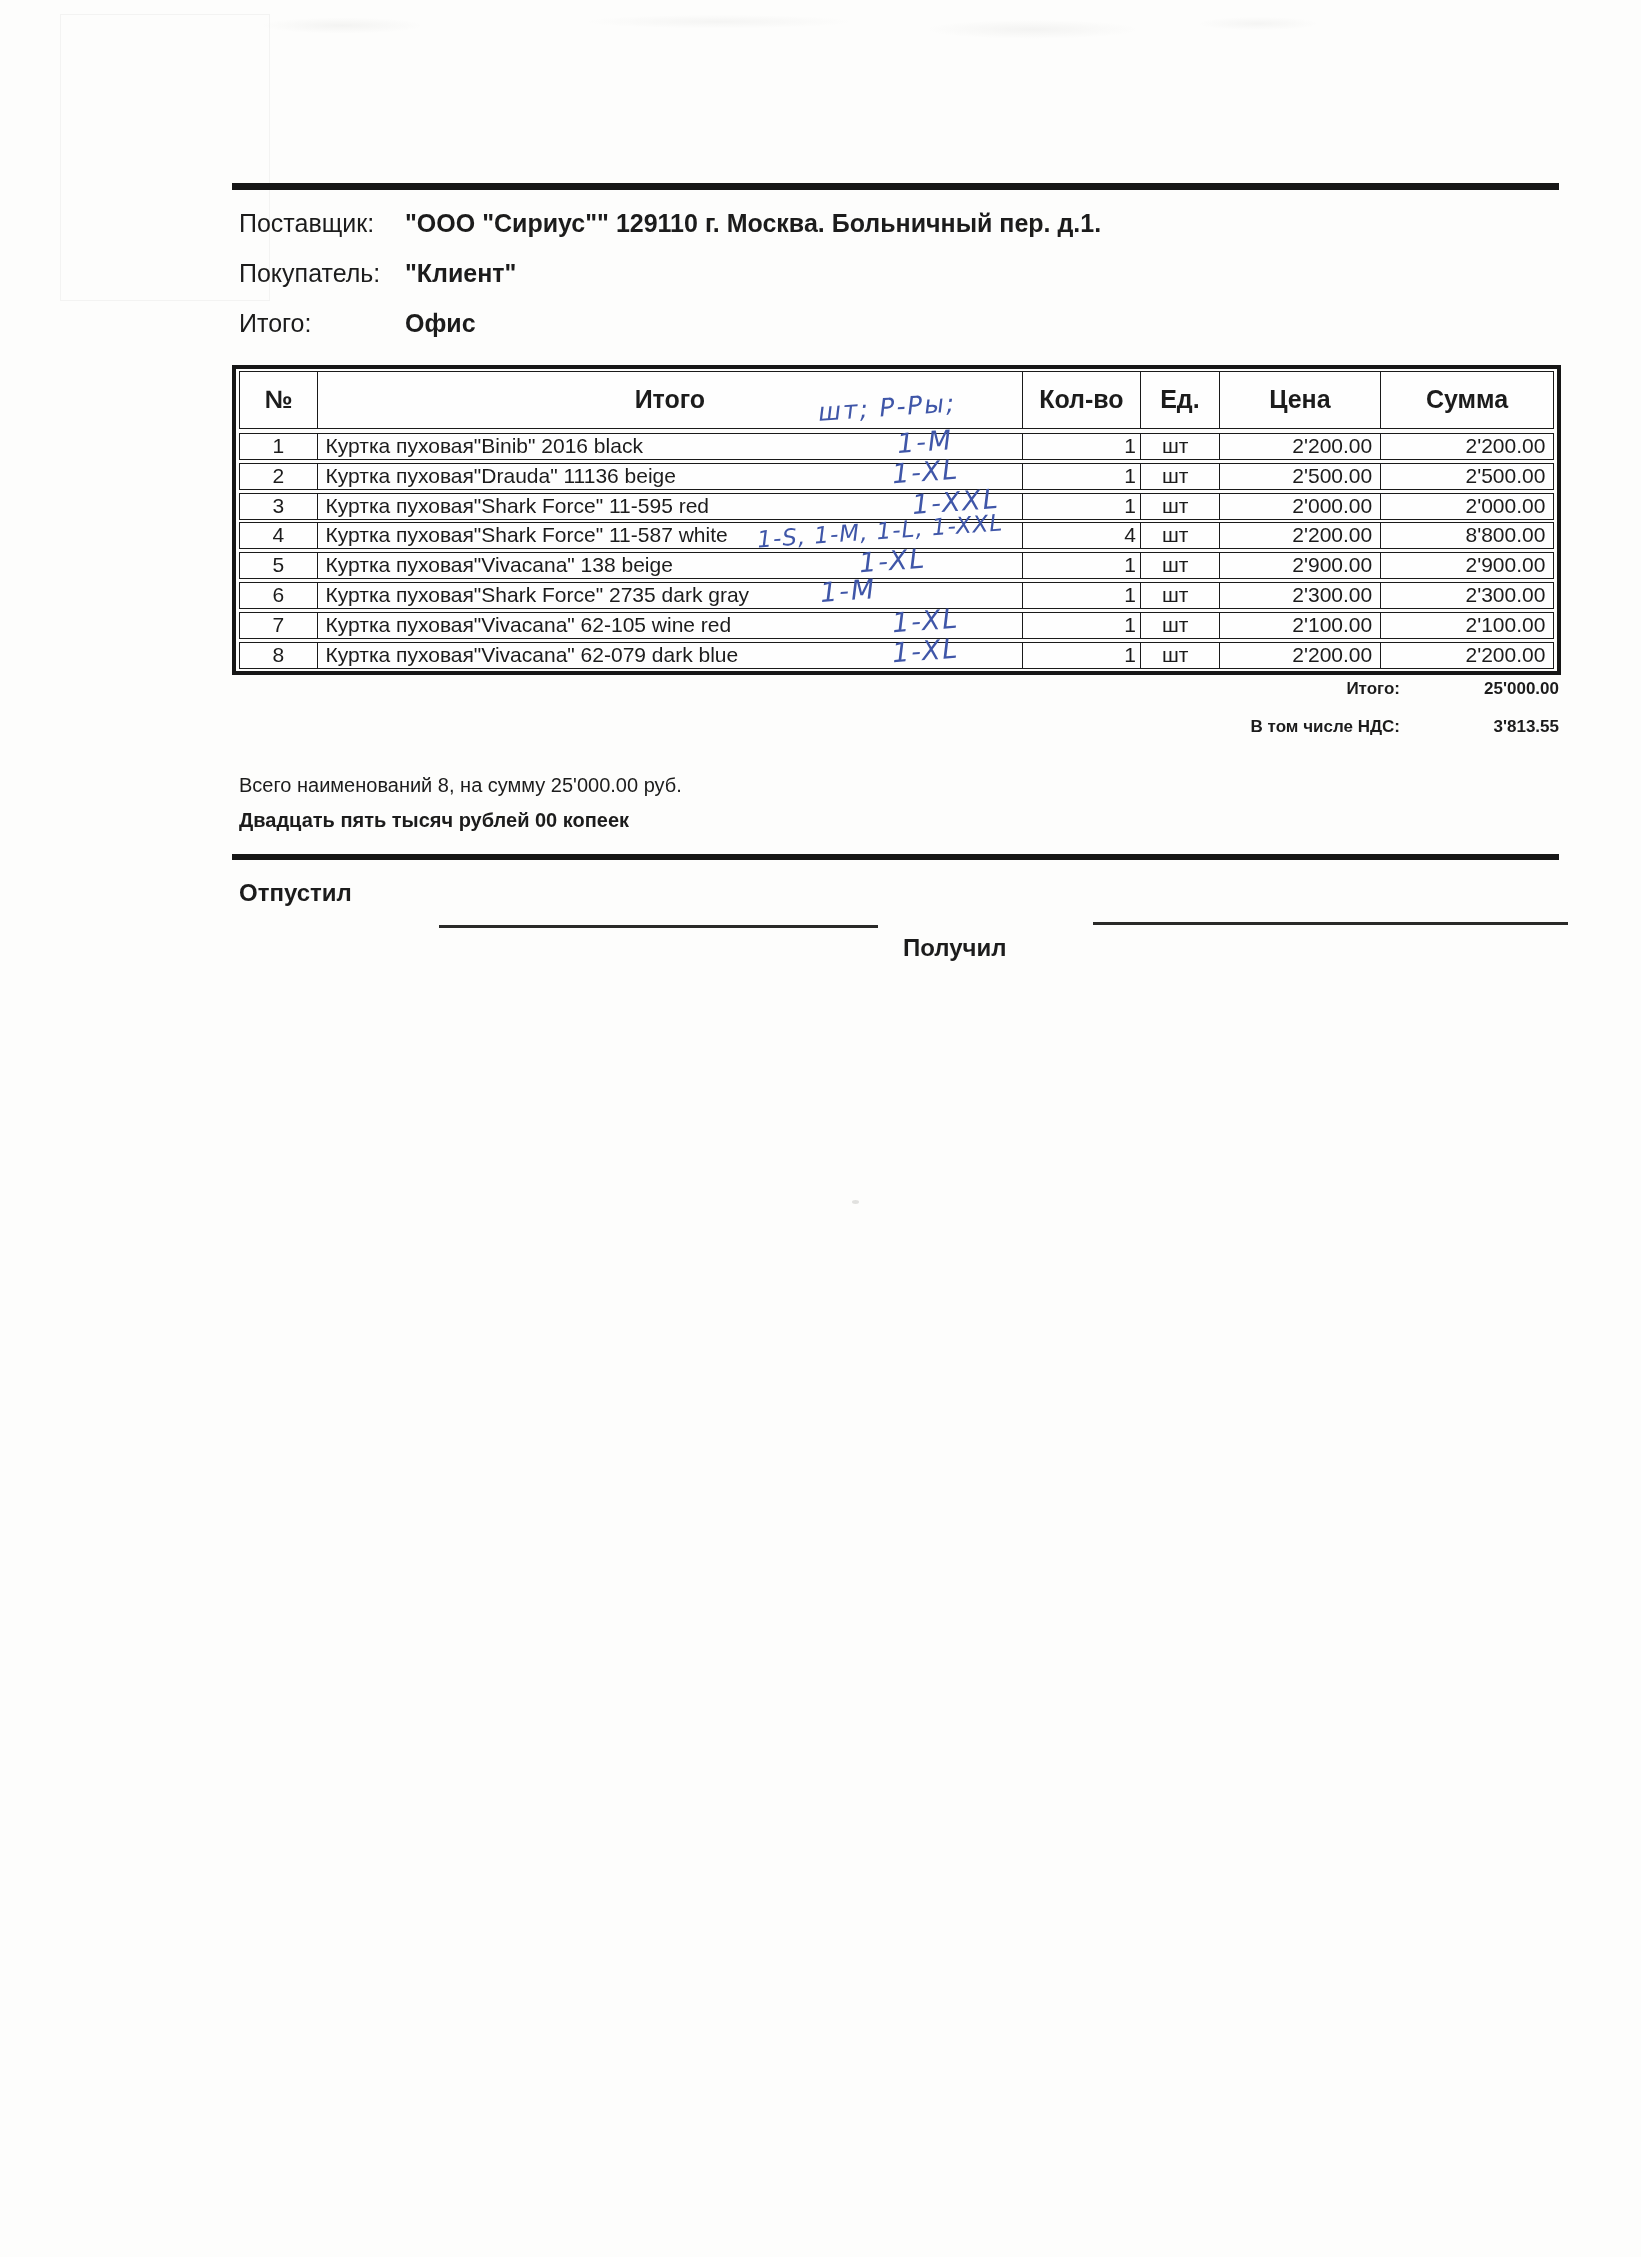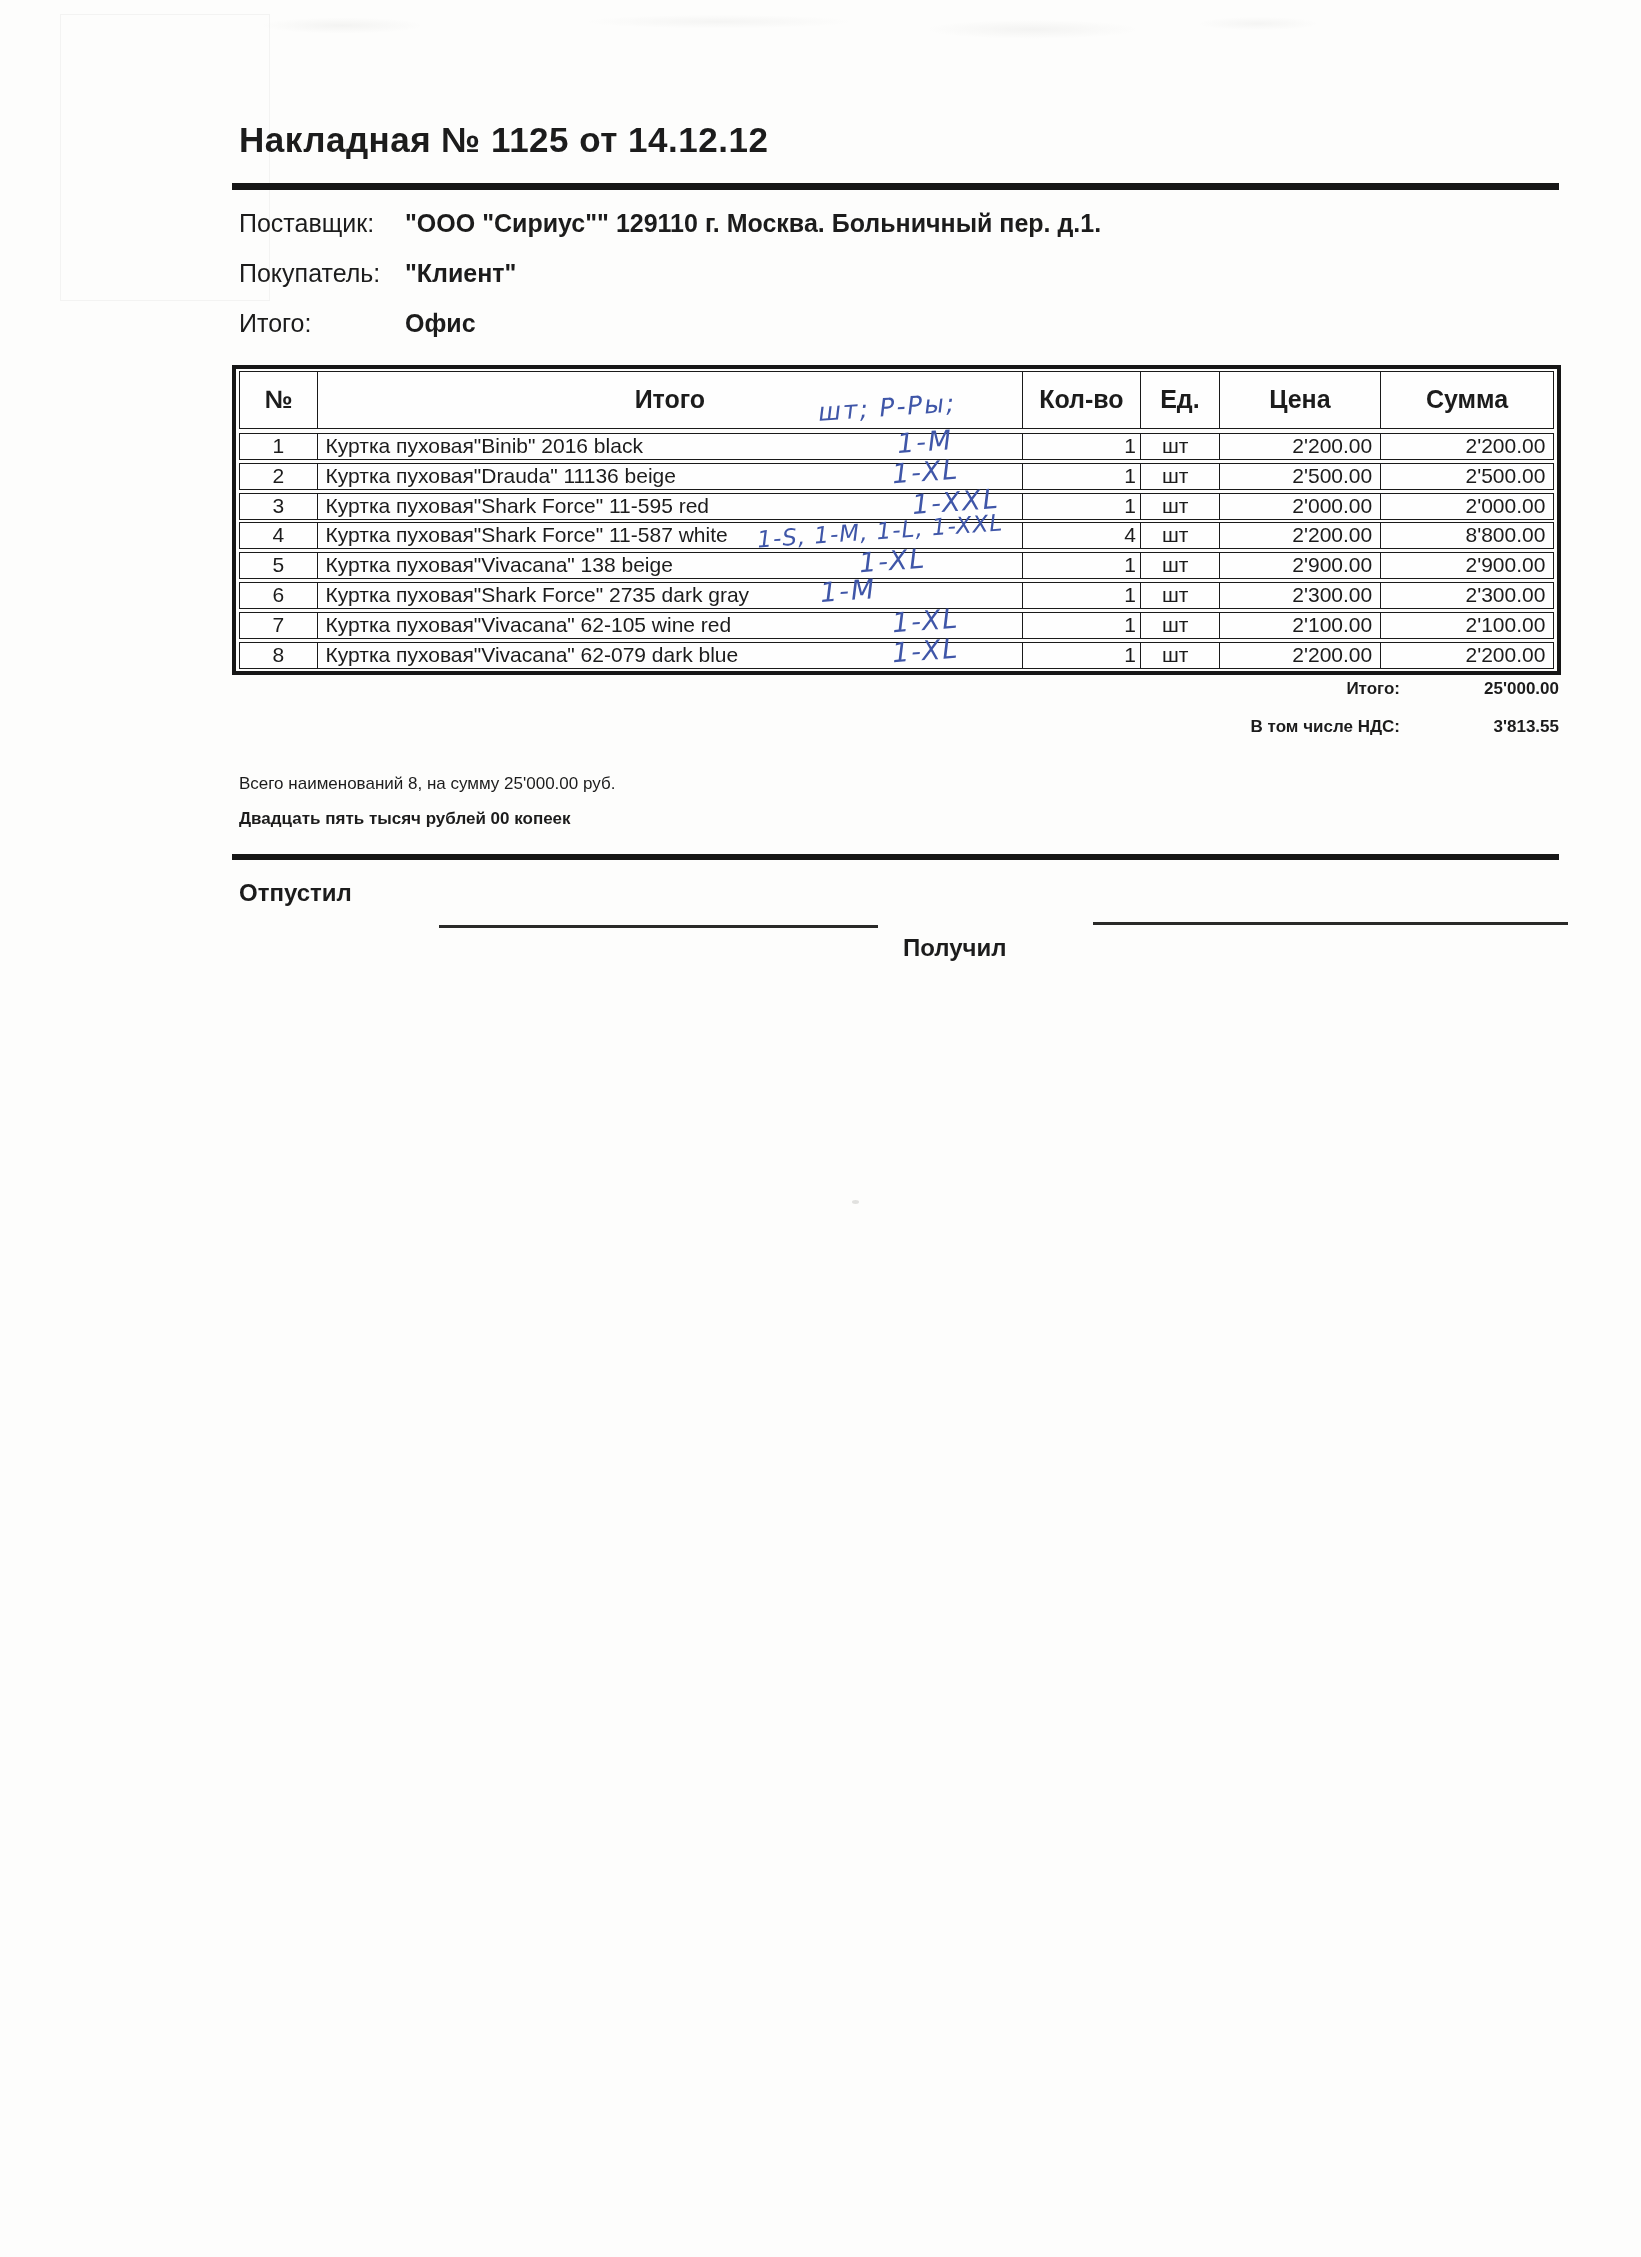--- a/index.html
+++ b/index.html
@@ -103,41 +103,40 @@
 
   
   .totals{position:absolute;left:232px;width:1327px;font-weight:bold;font-size:17px;}
   .totals-row{position:absolute;right:0;display:flex;}
   .totals-row-total{top:0;}
   .totals-row-vat{top:38px;}
   .totals-label{text-align:right;}
   .totals-value{width:159px;text-align:right;}
   .totals-wrap{top:679px;height:77px;}
 
-  .summary-line{position:absolute;left:239px;font-size:17px;white-space:nowrap;}
+  .summary-line{position:absolute;left:239px;font-size:20px;white-space:nowrap;}
   .summary-1{top:774px;font-weight:normal;}
   .summary-2{top:809px;font-weight:bold;}
 
   .sig-label{position:absolute;font-size:24px;font-weight:bold;}
   .sig-released{left:239px;top:879px;}
   .sig-received{left:903px;top:920px;margin-top:14px;}
   .sig-line{position:absolute;height:2.9px;background:#2a2a28;}
   .sig-line-1{left:439px;top:925px;width:439px;}
   .sig-line-2{left:1093px;top:922px;width:475px;}
 </style>
 </head>
 <body>
 
 <div class="page">
 
   <div class="artifact-top"></div>
   <div class="artifact-left"></div>
   <div class="artifact-speck"></div>
 
-  <div class="title">Накладная № 1125 от 14.12.12</div>
 
   <div class="rule rule-1"></div>
 
   <div class="info-line info-supplier">
     <span class="info-label">Поставщик:</span><span class="info-value">"ООО "Сириус"" 129110  г. Москва.  Больничный пер. д.1.</span>
   </div>
   <div class="info-line info-buyer">
     <span class="info-label">Покупатель:</span><span class="info-value">"Клиент"</span>
   </div>
   <div class="info-line info-warehouse">

